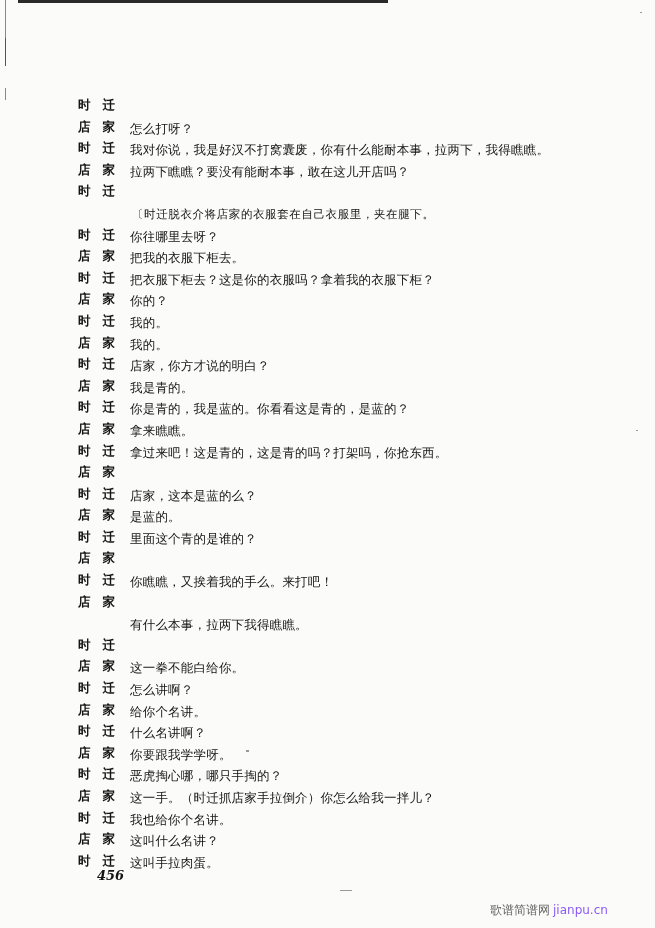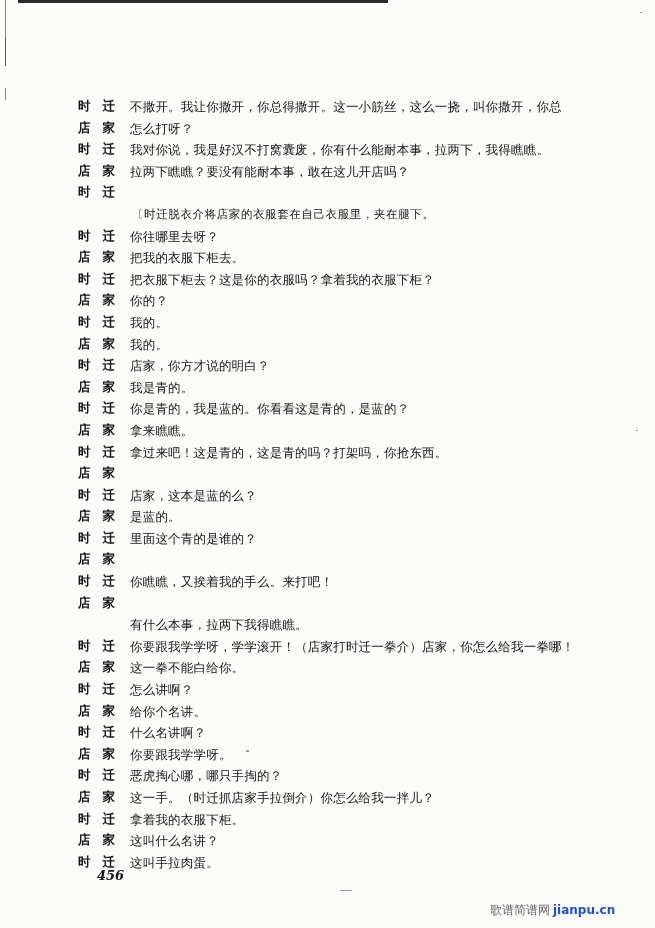--- a/index.html
+++ b/index.html
@@ -37,21 +37,21 @@
       align-items: flex-start;
       height: 21.6px;
       font-size: 12.5px;
       line-height: 21.6px;
       white-space: nowrap;
     }
     .speaker {
       width 52px;
       min-width: 52px;
       font-weight: bold;
-      font-family: Liberation Sans, sans-serif;
+      font-family: Liberation Mono, monospace;
       letter-spacing: 12px;
       font-size: 12.5px;
     }
     .text {
       font-size: 12.5px;
       letter-spacing: 0.2px;
     }
     .cont {
       padding-left: 52px;
     }
@@ -73,43 +73,41 @@
     .watermark {
       position: absolute;
       left: 490px;
       top: 902px;
       font-size: 12px;
       color: #666;
       font-family: "DejaVu Sans", sans-serif;
       white-space: nowrap;
     }
     .watermark .wm-domain {
-      color: #1d4ed8;
+      color: #8b5cf6;
       margin-left: 3px;
-      font-weight: bold;
     }
     .speck { position: absolute; background: #999; width: 2px; height: 1px; }
   </style>
 </head>
 <body>
 
 <div class="top-rule"></div>
 <div class="left-mark" style="top:0px;height:62px;"></div>
 <div class="left-mark" style="top:38px;height:28px;background:#555;"></div>
 <div class="left-mark" style="top:88px;height:12px;"></div>
 
 <div class="speck" style="left:636px;top:430px;"></div>
 <div class="speck" style="left:640px;top:12px;"></div>
 <div class="speck" style="left:340px;top:890px;width:12px;"></div>
 <div class="speck" style="left:246px;top:750px;width:3px;height:2px;"></div>
 
 <main class="page" id="script-page">
     <div class="line">
       <span class="speaker">时迁</span>
-      <span class="text">不撒开。我让你撒开，你总得撒开。这一小筋丝，这么一挠，叫你撒开，你总</span>
     </div>
     <div class="line">
       <span class="speaker">店家</span>
       <span class="text">怎么打呀？</span>
     </div>
     <div class="line">
       <span class="speaker">时迁</span>
       <span class="text">我对你说，我是好汉不打窝囊废，你有什么能耐本事，拉两下，我得瞧瞧。</span>
     </div>
     <div class="line">
@@ -189,21 +187,20 @@
       <span class="text">你瞧瞧，又挨着我的手么。来打吧！</span>
     </div>
     <div class="line">
       <span class="speaker">店家</span>
     </div>
     <div class="line">
       <span class="text cont">有什么本事，拉两下我得瞧瞧。</span>
     </div>
     <div class="line">
       <span class="speaker">时迁</span>
-      <span class="text">你要跟我学学呀，学学滚开！（店家打时迁一拳介）店家，你怎么给我一拳哪！</span>
     </div>
     <div class="line">
       <span class="speaker">店家</span>
       <span class="text">这一拳不能白给你。</span>
     </div>
     <div class="line">
       <span class="speaker">时迁</span>
       <span class="text">怎么讲啊？</span>
     </div>
     <div class="line">
@@ -221,21 +218,21 @@
     <div class="line">
       <span class="speaker">时迁</span>
       <span class="text">恶虎掏心哪，哪只手掏的？</span>
     </div>
     <div class="line">
       <span class="speaker">店家</span>
       <span class="text">这一手。（时迁抓店家手拉倒介）你怎么给我一拌儿？</span>
     </div>
     <div class="line">
       <span class="speaker">时迁</span>
-      <span class="text">拿着我的衣服下柜。</span>
+      <span class="text">我也给你个名讲。</span>
     </div>
     <div class="line">
       <span class="speaker">店家</span>
       <span class="text">这叫什么名讲？</span>
     </div>
     <div class="line">
       <span class="speaker">时迁</span>
       <span class="text">这叫手拉肉蛋。</span>
     </div>
   </main>

